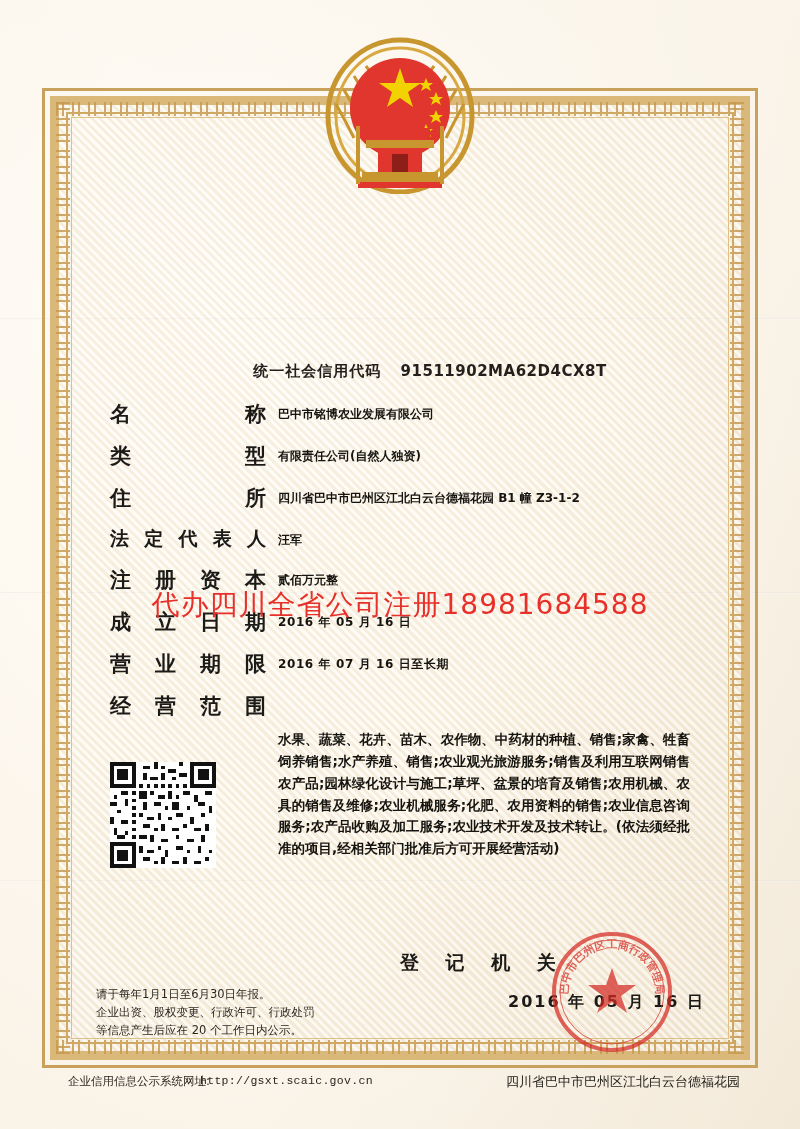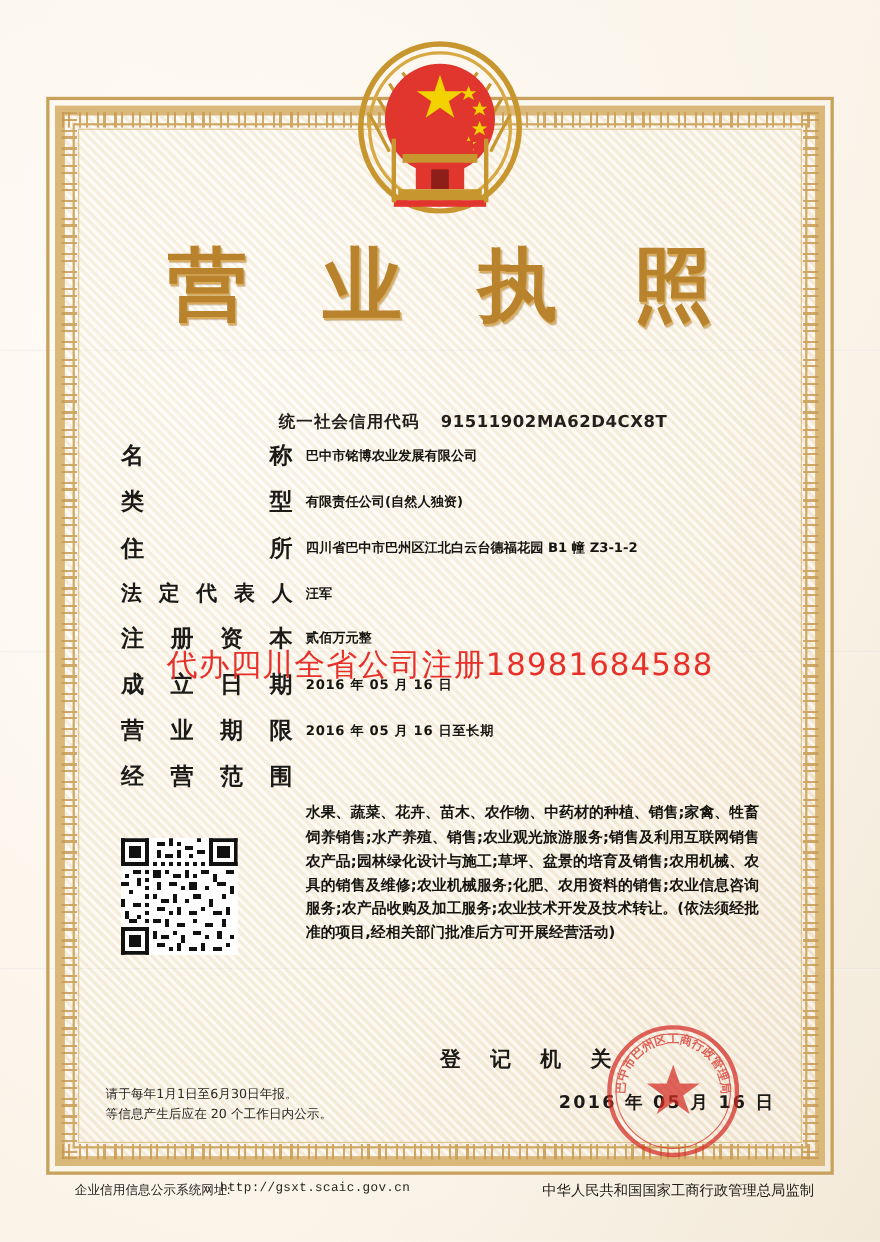--- a/index.html
+++ b/index.html
@@ -136,21 +136,21 @@
     text-shadow:
       1px 1px 0 #d8ab5e,
       2px 2px 1px rgba(120,80,10,0.35);
     padding-left: 22px;
   }
 
   
   .credit-line {
     position: absolute;
     left: 0; right: 0;
-    top: 374px;
+    top: 362px;
     text-align: center;
     font-size: 15px;
     color: #241f1b;
     font-family: "DejaVu Sans", sans-serif;
     font-weight: bold;
     padding-left: 60px;
   }
   .credit-line .label { letter-spacing: 1px; }
   .credit-line .value { margin-left: 14px; letter-spacing: 0.5px; }
 
@@ -341,21 +341,20 @@
       <rect x="40" y="138" width="76" height="10" fill="#c8962f"></rect>
       <rect x="36" y="148" width="84" height="6" fill="#e0362e"></rect>
 
       <g fill="#c8962f">
         <rect x="34" y="92" width="4" height="58"></rect>
         <rect x="118" y="92" width="4" height="58"></rect>
       </g>
     </svg>
   </div>
 
-  <div class="title">营 业 执 照</div>
 
   <div class="credit-line">
     <span class="label">统一社会信用代码</span>
     <span class="value">91511902MA62D4CX8T</span>
   </div>
 
   <div class="fields">
 
     <div class="row">
       <div class="label">
@@ -412,21 +411,21 @@
       <div class="value dated">2016 年 05 月 16 日</div>
     </div>
 
     <div class="row">
       <div class="label">
         <span>营</span>
         <span>业</span>
         <span>期</span>
         <span>限</span>
       </div>
-      <div class="value dated">2016 年 05 月 16 日至长期</div>
+      <div class="value dated">2016 年 07 月 16 日至长期</div>
     </div>
 
     <div class="row">
       <div class="label">
         <span>经</span>
         <span>营</span>
         <span>范</span>
         <span>围</span>
       </div>
       <div class="value tiny">水果、蔬菜、花卉、苗木、农作物、中药材的种植、销售;家禽、牲畜饲养销售;水产养殖、销售;农业观光旅游服务;销售及利用互联网销售农产品;园林绿化设计与施工;草坪、盆景的培育及销售;农用机械、农具的销售及维修;农业机械服务;化肥、农用资料的销售;农业信息咨询服务;农产品收购及加工服务;农业技术开发及技术转让。(依法须经批准的项目,经相关部门批准后方可开展经营活动)</div>
@@ -540,20 +539,21 @@
           <rect x="17" y="27" width="2" height="1"></rect>
         <rect x="20" y="26" width="1" height="2"></rect>
           <rect x="23" y="27" width="2" height="1"></rect>
         <rect x="26" y="26" width="1" height="1"></rect>
       </g>
     </svg>
   </div>
 
   <div class="notes">
     <div>请于每年1月1日至6月30日年报。</div>
+    <div>企业出资、股权变更、行政许可、行政处罚</div>
     <div>等信息产生后应在 20 个工作日内公示。</div>
   </div>
 
   <div class="authority">登 记 机 关</div>
   <div class="authority-date">2016 年    05 月    16 日</div>
 
   <div class="stamp">
     <svg width="128" height="128" viewBox="0 0 128 128">
       <circle cx="64" cy="64" r="58" fill="none" stroke="#d42b24" stroke-width="4"></circle>
       <circle cx="64" cy="64" r="52" fill="none" stroke="#d42b24" stroke-width="1"></circle>
@@ -562,14 +562,14 @@
       <text font-family="DejaVu Sans, sans-serif" font-size="11" fill="#d42b24" font-weight="bold">
         <textPath href="#seal-arc" startOffset="50%" text-anchor="middle">巴中市巴州区工商行政管理局</textPath>
       </text>
     </svg>
   </div>
 
   <div class="watermark">代办四川全省公司注册18981684588</div>
 
   <div class="footer-left">企业信用信息公示系统网址:</div>
   <div class="footer-url">http://gsxt.scaic.gov.cn</div>
-  <div class="footer-right">中华人民共和国国家工商行政管理总局监制</div>
+  <div class="footer-right">四川省巴中市巴州区江北白云台德福花园</div>
 </div>
 
 </body></html>

